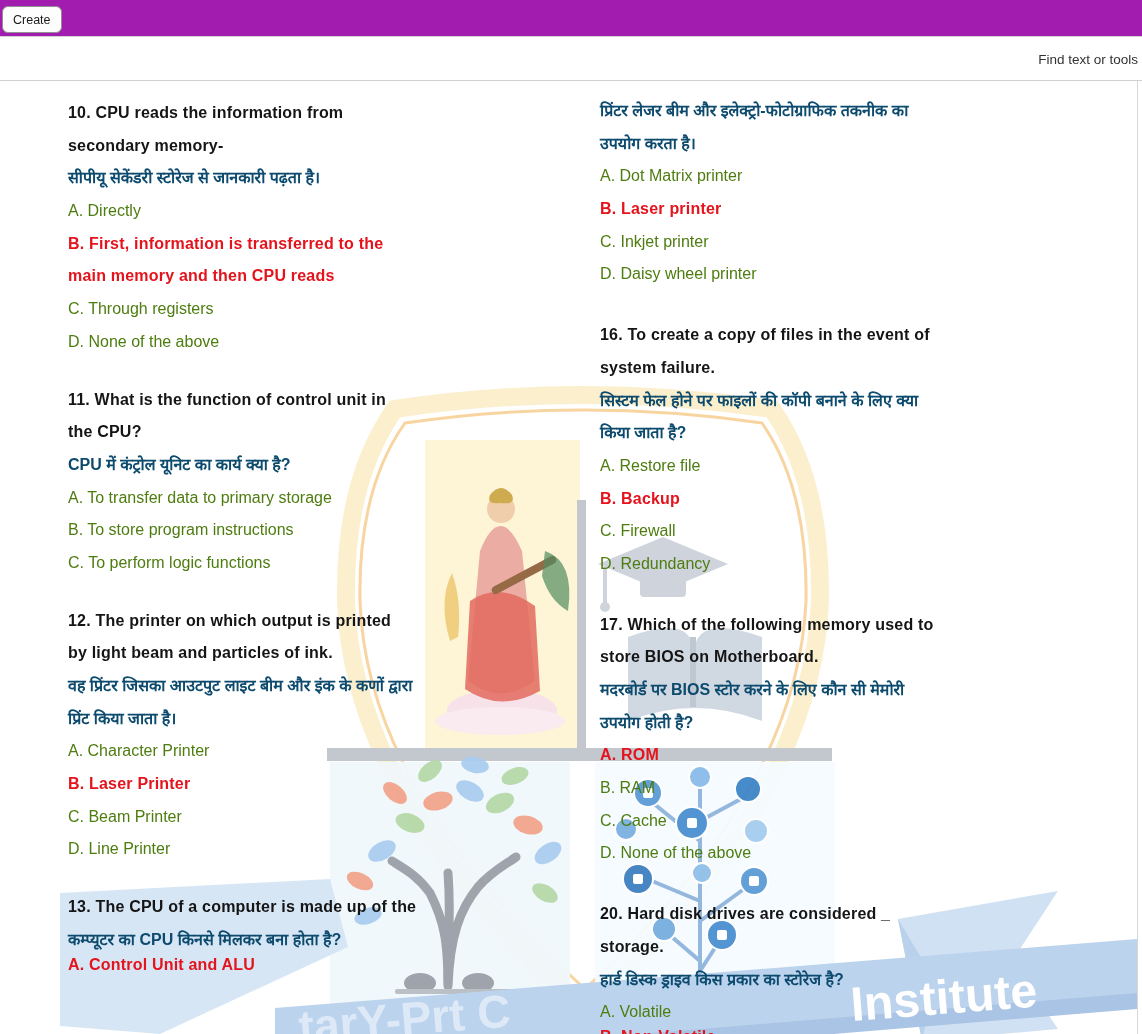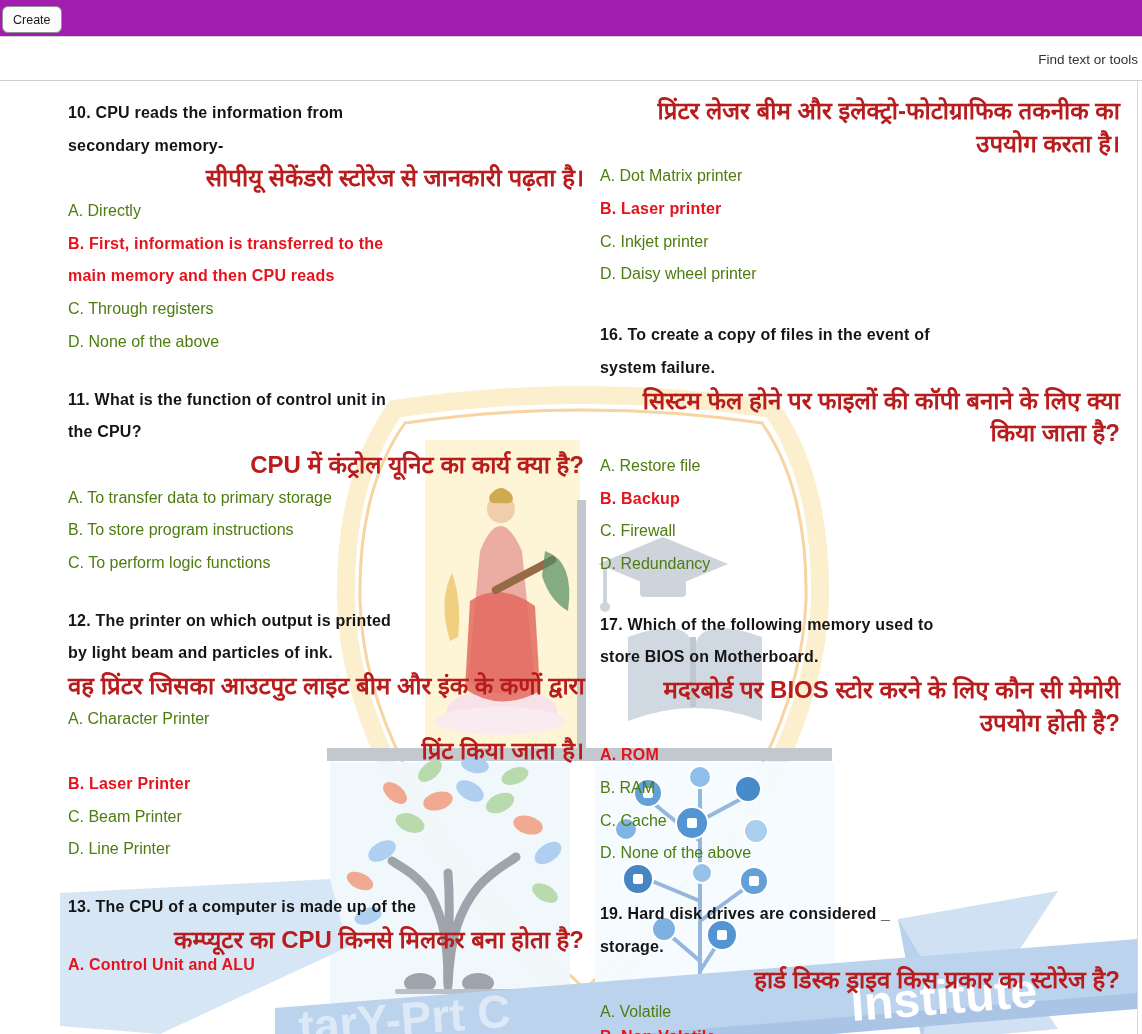--- a/index.html
+++ b/index.html
@@ -36,21 +36,21 @@
   }
   .wm{position:absolute;left:0;top:0;z-index:0;}
   
   .col{position:absolute;z-index:2;}
   .col-left{left:68px;top:16px;width:516px;}
   .col-right{left:600px;top:14px;width:520px;}
   .col-left .qblock{margin-bottom:25px;}
   .col-right .qblock{margin-bottom:28px;}
   .line{height:32.7px;line-height:32.7px;white-space:nowrap;font-size:16px;}
   .q{font-weight:bold;color:#151515;letter-spacing:.2px;}
-  .hindi{font-weight:bold;color:#b91c1c;font-size:24px;text-align:right;}
+  .hindi{font-weight:bold;color:#0c4a6e;font-size:16px;}
   .opt{font-weight:normal;color:#4d7c0f;}
   .ans{font-weight:bold;color:#e4131c;letter-spacing:.2px;}
   .peek{margin-top:-8px;}
 </style>
 </head>
 <body>
 
 <div class="appbar">
   <div class="create-btn">Create</div>
 </div>
@@ -172,22 +172,22 @@
         <div class="line q">the CPU?</div>
         <div class="line hindi">CPU में कंट्रोल यूनिट का कार्य क्या है?</div>
         <div class="line opt">A. To transfer data to primary storage</div>
         <div class="line opt">B. To store program instructions</div>
         <div class="line opt">C. To perform logic functions</div>
       </div>
       <div class="qblock">
         <div class="line q">12. The printer on which output is printed</div>
         <div class="line q">by light beam and particles of ink.</div>
         <div class="line hindi">वह प्रिंटर जिसका आउटपुट लाइट बीम और इंक के कणों द्वारा</div>
+        <div class="line hindi">प्रिंट किया जाता है।</div>
         <div class="line opt">A. Character Printer</div>
-        <div class="line hindi">प्रिंट किया जाता है।</div>
         <div class="line ans">B. Laser Printer</div>
         <div class="line opt">C. Beam Printer</div>
         <div class="line opt">D. Line Printer</div>
       </div>
       <div class="qblock">
         <div class="line q">13. The CPU of a computer is made up of the</div>
         <div class="line hindi">कम्प्यूटर का CPU किनसे मिलकर बना होता है?</div>
         <div class="line ans peek">A. Control Unit and ALU</div>
       </div>
     </div>
@@ -214,21 +214,21 @@
         <div class="line q">17. Which of the following memory used to</div>
         <div class="line q">store BIOS on Motherboard.</div>
         <div class="line hindi">मदरबोर्ड पर BIOS स्टोर करने के लिए कौन सी मेमोरी</div>
         <div class="line hindi">उपयोग होती है?</div>
         <div class="line ans">A. ROM</div>
         <div class="line opt">B. RAM</div>
         <div class="line opt">C. Cache</div>
         <div class="line opt">D. None of the above</div>
       </div>
       <div class="qblock">
-        <div class="line q">19. Hard disk drives are considered _</div>
+        <div class="line q">20. Hard disk drives are considered _</div>
         <div class="line q">storage.</div>
         <div class="line hindi">हार्ड डिस्क ड्राइव किस प्रकार का स्टोरेज है?</div>
         <div class="line opt">A. Volatile</div>
         <div class="line ans peek">B. Non-Volatile</div>
       </div>
     </div>
 </div>
 
 <div class="scroll-gutter"></div>
 

